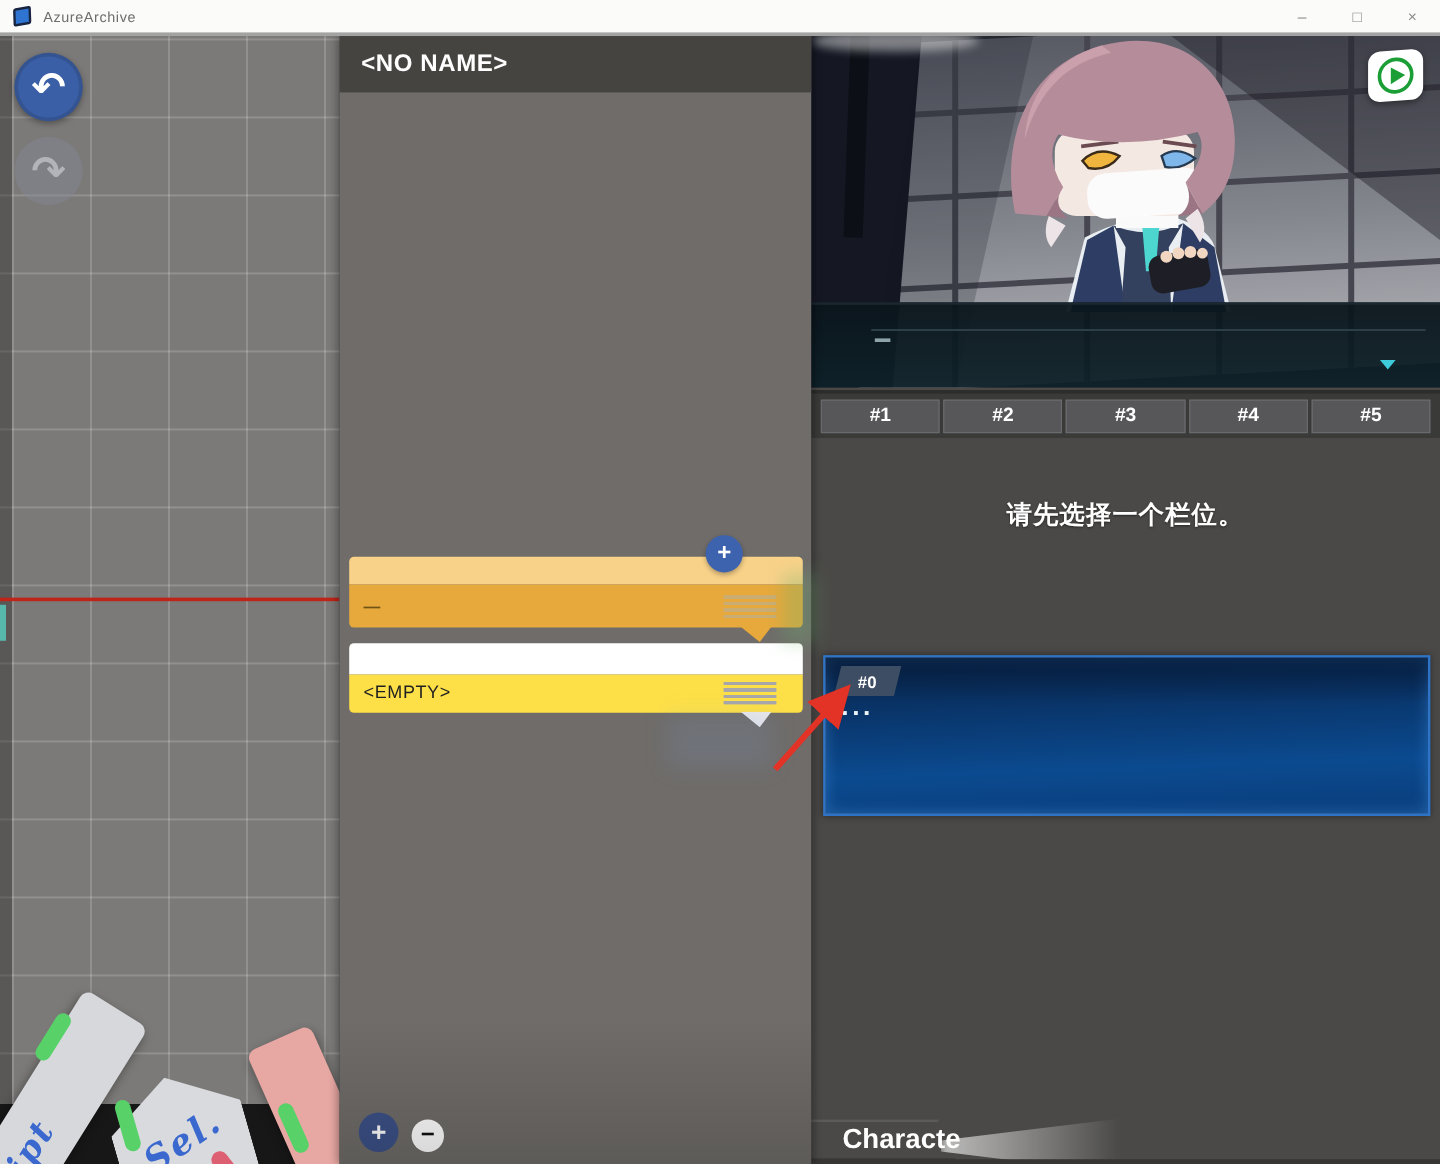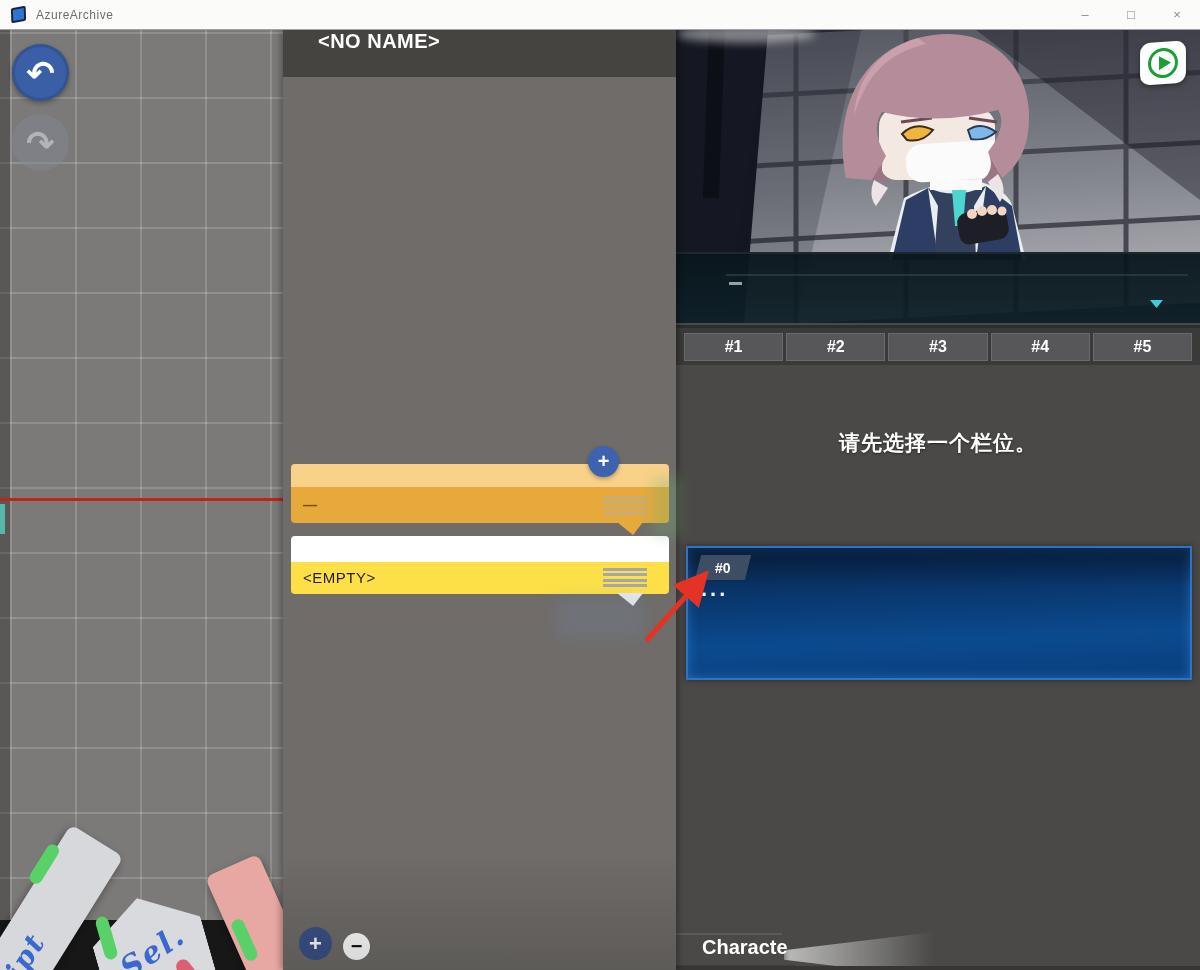--- a/index.html
+++ b/index.html
@@ -2,21 +2,21 @@
 <html><head>
 <meta charset="utf-8">
 <style>
   * { margin:0; padding:0; box-sizing:border-box; }
   html,body { width:1200px; height:970px; overflow:hidden; background:#444; }
   body { font-family:"Liberation Sans", sans-serif; }
   #app { position:relative; width:1200px; height:970px; background:#4a4947; }
 
   
   .titlebar { position:absolute; left:0; top:0; width:1200px; height:30px;
-    background:#fbfbfa; border-bottom:1px solid #a3a3a3; display:flex; align-items:center; z-index:40; }
+    background:#fbfbfa; border-bottom:3px solid #a3a3a3; display:flex; align-items:center; z-index:40; }
   .app-logo { width:15px; height:15px; margin-left:11px; background:#2f74d0;
     border:2px solid #17233f; border-radius:2px; transform:rotate(-10deg) skewX(-8deg); }
   .app-title { margin-left:10px; font-size:12px; color:#6e6e6e; letter-spacing:.5px; }
   .win-controls { margin-left:auto; display:flex; height:100%; }
   .win-btn { width:46px; height:100%; display:flex; align-items:center; justify-content:center;
     color:#8a8a8a; font-size:13px; cursor:default; }
 
   
   .canvas { position:absolute; left:0; top:30px; width:283px; height:940px; overflow:hidden;
     background-color:#7b7a78;
@@ -51,21 +51,21 @@
   .pill-red { left:186px; top:926px; width:14px; height:46px; border-radius:8px; background:#dd5f72;
     position:absolute; transform:rotate(-38deg); }
   .ncard3 { left:238px; top:828px; width:58px; height:175px; background:#e7a7a2; transform:rotate(-24deg); }
   .pill-exi { left:238px; top:888px; transform:rotate(-24deg); }
 
   
   .script-panel { position:absolute; left:283px; top:30px; width:393px; height:940px;
     background:#6f6c69; box-shadow:-3px 0 6px rgba(0,0,0,.25), 3px 0 6px rgba(0,0,0,.25); z-index:10; }
   .script-panel::after { content:""; position:absolute; left:0; bottom:0; width:100%; height:120px;
     background:linear-gradient(to bottom, rgba(0,0,0,0), rgba(0,0,0,.16)); pointer-events:none; }
-  .script-header { height:47px; background:#454440; display:flex; align-items:flex-start; padding-left:35px; }
+  .script-header { height:47px; background:#454440; display:flex; align-items:center; padding-left:18px; }
   .script-title { color:#fff; font-weight:bold; font-size:20px; letter-spacing:.5px; }
 
   .cmd-card { position:absolute; left:8px; width:378px; border-radius:4px; }
   .cmd-card .strip { border-radius:4px 4px 0 0; }
   .cmd-card .body { position:relative; border-radius:0 0 4px 4px; }
   .card-yellow { top:434px; }
   .card-yellow .strip { height:23px; background:#f9d289; }
   .card-yellow .body { height:36px; background:#e8a93c; }
   .card-yellow .dash { position:absolute; left:12px; top:11px; color:#6f5317; font-weight:bold; font-size:14px; line-height:1; }
   .handle { position:absolute; right:22px; width:44px; height:19px;
@@ -98,37 +98,37 @@
   .play-ring { width:30px; height:30px; border:3px solid #1a9e35; border-radius:50%;
     display:flex; align-items:center; justify-content:center; }
   .play-tri { width:0; height:0; border-left:12px solid #1a9e35; border-top:7px solid transparent;
     border-bottom:7px solid transparent; margin-left:3px; }
 
   .tab-strip { position:absolute; left:0; top:295px; width:524px; height:40px; background:#3a3a38;
     border-top:3px solid #2d2d2c; display:flex; gap:3px; padding:5px 8px 4px 8px; }
   .tab { flex:1; background:#57575a; border:1px solid #6a6a6e; display:flex; align-items:center;
     justify-content:center; color:#fff; font-weight:bold; font-size:16px; }
 
-  .hint { position:absolute; left:0; top:399px; width:100%; text-align:center; color:#fff;
+  .hint { position:absolute; left:0; top:385px; width:100%; text-align:center; color:#fff;
     font-weight:bold; font-size:21px; letter-spacing:1px; text-shadow:0 1px 2px rgba(0,0,0,.5); }
 
   .slot { position:absolute; left:10px; top:516px; width:506px; height:134px;
     background:linear-gradient(178deg, #08264c 0%, #093468 30%, #0b4a8f 68%, #0a3e7c 100%);
     border:2px solid #2d74c8; box-shadow:inset 0 0 12px rgba(70,150,230,.45), 0 0 6px rgba(0,0,0,.45); }
   .slot::after { content:""; position:absolute; left:0; top:0; right:0; height:38px;
     background:linear-gradient(rgba(4,16,38,.5), rgba(4,16,38,0)); pointer-events:none; }
   .slot-tag { position:absolute; left:10px; top:7px; width:50px; height:25px; background:#3d4d63;
     transform:skewX(-14deg); display:flex; align-items:center; justify-content:center; z-index:2; }
   .slot-tag span { transform:skewX(14deg); color:#fff; font-weight:bold; font-size:14px; }
   .slot-dots { position:absolute; left:13px; top:28px; color:#eef3f8; font-weight:bold; font-size:22px;
     letter-spacing:3px; z-index:2; }
 
   .footer-line-top { position:absolute; left:0; top:903px; width:106px; height:2px; background:#5c5b59; }
   .footer-line-bottom { position:absolute; left:0; top:935px; width:120px; height:2px; background:#3e3d3c; }
-  .footer-label { position:absolute; left:26px; top:906px; color:#fff; font-weight:bold; font-size:20px; }
+  .footer-label { position:absolute; left:26px; top:906px; color:#fff; font-weight:bold; font-size:23px; }
   .footer-glare { position:absolute; left:108px; top:896px; width:200px; height:58px;
     background:linear-gradient(90deg, rgba(255,255,255,.85), rgba(210,210,215,0) 75%);
     clip-path:polygon(0 42%, 100% 0, 100% 100%, 0 58%); filter:blur(3px); opacity:.75; pointer-events:none; }
   .bottom-strip { position:absolute; left:0; top:936px; width:100%; height:4px; background:#373635; }
 
   
   .blob-green { position:absolute; left:652px; top:478px; width:28px; height:58px;
     background:rgba(110,175,110,.30); filter:blur(7px); z-index:12; pointer-events:none; }
   .blob-blue { position:absolute; left:556px; top:596px; width:88px; height:44px;
     background:rgba(120,150,205,.16); filter:blur(9px); z-index:12; pointer-events:none; }

